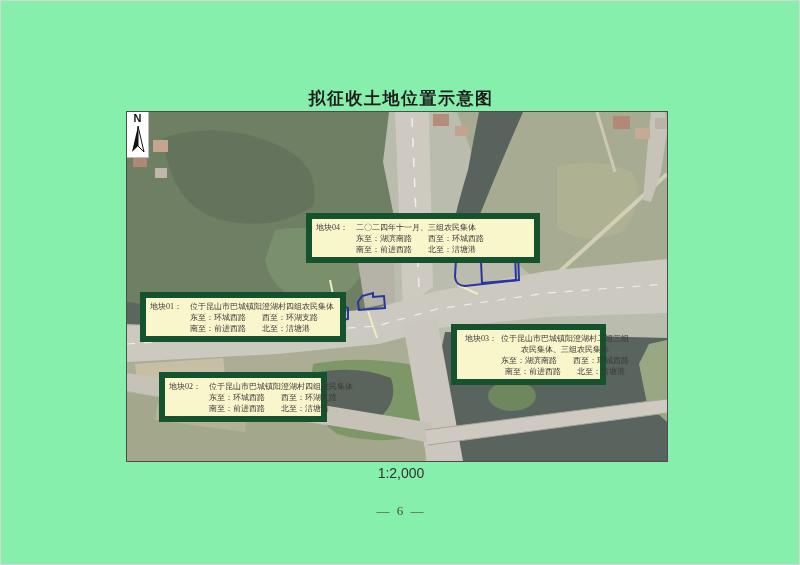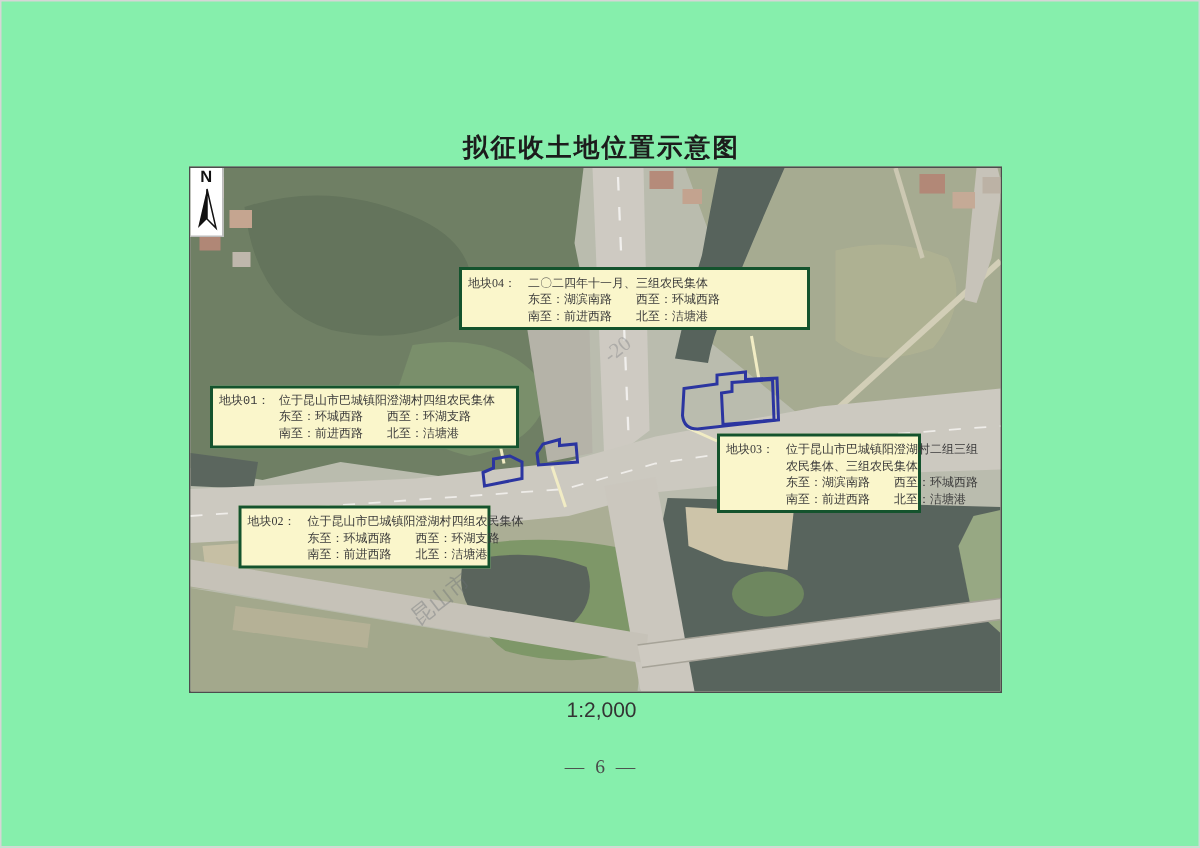--- a/index.html
+++ b/index.html
@@ -20,23 +20,23 @@
   .north-box{
     position:absolute;left:126px;top:111px;width:22px;height:46px;
     background:#ffffff;border-right:1px solid #bdbdbd;border-bottom:1px solid #bdbdbd;
     box-sizing:border-box;text-align:center;z-index:3;
   }
   .north-box .n{
     display:block;font-size:11px;font-weight:bold;line-height:13px;
     font-family:"Liberation Sans","DejaVu Sans",sans-serif;color:#111;
   }
   .anno{
-    position:absolute;display:flex;background:#faf6cb;border:2px solid #14532d;
+    position:absolute;display:flex;background:#faf6cb;border:6px solid #14532d;
     padding:3px 4px 2px 4px;box-sizing:border-box;z-index:4;
-    font-size:8px;line-height:11px;color:#3a3a3a;white-space:nowrap;
+    font-size:8px;line-height:11px;color:#3a3a3a;white-space:nowrap;margin-top:35px;
   }
   .anno .anno-id{flex:0 0 auto;width:40px;}
   .anno .anno-lines{flex:1 1 auto;}
   .footer-scale{
     position:absolute;left:350px;top:464px;width:100px;text-align:center;
     font-size:14px;font-family:"Liberation Sans","DejaVu Sans",sans-serif;color:#333;
   }
   .footer-date{
     position:absolute;left:555px;top:463px;width:112px;text-align:right;
     font-size:12px;color:#3c3c3c;letter-spacing:1px;
@@ -144,39 +144,39 @@
 
   <div class="anno" style="left:305px;top:177px;width:234px;">
     <span class="anno-id">地块04：</span>
     <div class="anno-lines">
       <div>二〇二四年十一月、三组农民集体</div>
       <div>东至：湖滨南路　　西至：环城西路</div>
       <div>南至：前进西路　　北至：洁塘港</div>
     </div>
   </div>
 
-  <div class="anno" style="left:139px;top:256px;width:206px;font-family:Liberation Mono, monospace;">
+  <div class="anno" style="left:139px;top:256px;width:206px;">
     <span class="anno-id">地块01：</span>
     <div class="anno-lines">
       <div>位于昆山市巴城镇阳澄湖村四组农民集体</div>
       <div>东至：环城西路　　西至：环湖支路</div>
       <div>南至：前进西路　　北至：洁塘港</div>
     </div>
   </div>
 
   <div class="anno" style="left:158px;top:336px;width:168px;">
     <span class="anno-id">地块02：</span>
     <div class="anno-lines">
       <div>位于昆山市巴城镇阳澄湖村四组农民集体</div>
       <div>东至：环城西路　　西至：环湖支路</div>
       <div>南至：前进西路　　北至：洁塘港</div>
     </div>
   </div>
 
-  <div class="anno" style="left:477px;top:288px;width:136px;">
+  <div class="anno" style="left:450px;top:288px;width:155px;text-align:center;">
     <span class="anno-id">地块03：</span>
     <div class="anno-lines">
       <div>位于昆山市巴城镇阳澄湖村二组三组</div>
       <div>农民集体、三组农民集体</div>
       <div>东至：湖滨南路　　西至：环城西路</div>
       <div>南至：前进西路　　北至：洁塘港</div>
     </div>
   </div>
 
   <div class="footer-scale">1:2,000</div>

